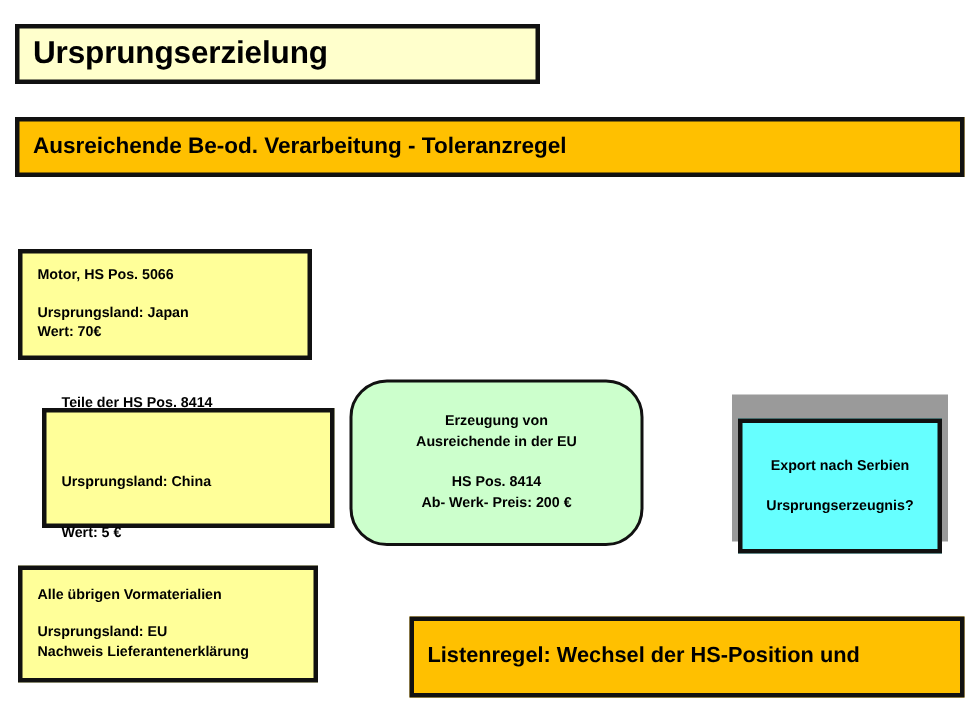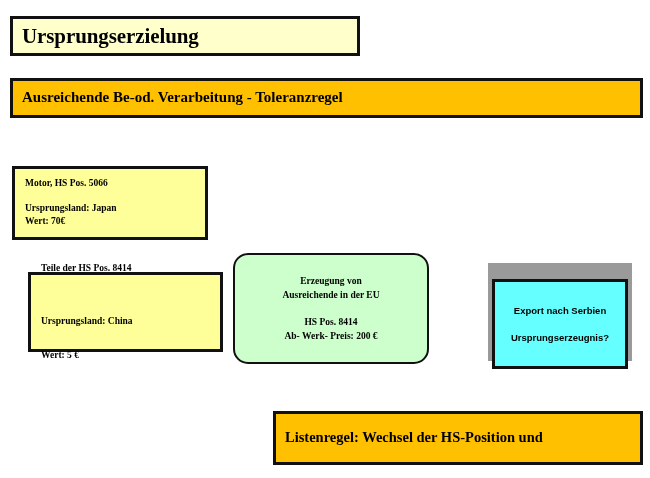--- a/index.html
+++ b/index.html
@@ -24,21 +24,20 @@
   }
 
   
   .box {
     position: absolute;
     box-sizing: border-box;
     color: #000000;
     display: flex;
     flex-direction: column;
     justify-content: center;
-    font-family: Liberation Serif, serif;
   }
 
   
   .title-box {
     left: 10px;
     top: 16px;
     width: 350px;
     height: 40px;
     background: #FFFFCC;
     border: 3px solid #111111;
@@ -88,21 +87,21 @@
   .mat-box .gap { height: 11px; }
 
   
   .prod-box {
     left: 233px;
     top: 253px;
     width: 196px;
     height: 111px;
     background: #CCFFCC;
     border: 2.5px solid #111111;
-    border-radius: 15px;
+    border-radius: 25px;
     align-items: center;
     text-align: center;
     padding: 0 8px;
   }
   .prod-box .line {
     font-size: 9.5px;
     font-weight: 700;
     line-height: 1.52;
   }
   .prod-box .gap { height: 12px; }
@@ -177,20 +176,26 @@
     <div class="line">Wert: 70€</div>
   </div>
 
   <div class="box mat-box mat-2">
     <div class="line">Teile der HS Pos. 8414</div>
     <div class="gap"></div>
     <div class="line">Ursprungsland: China</div>
     <div class="line">Wert: 5 €</div>
   </div>
 
+  <div class="box mat-box mat-3">
+    <div class="line">Alle übrigen Vormaterialien</div>
+    <div class="gap"></div>
+    <div class="line">Ursprungsland: EU</div>
+    <div class="line">Nachweis Lieferantenerklärung</div>
+  </div>
 
   <div class="box prod-box">
     <div class="line">Erzeugung von</div>
     <div class="line">Ausreichende in der EU</div>
     <div class="gap"></div>
     <div class="line">HS Pos. 8414</div>
     <div class="line">Ab- Werk- Preis: 200 €</div>
   </div>
 
   <div class="export-frame">

